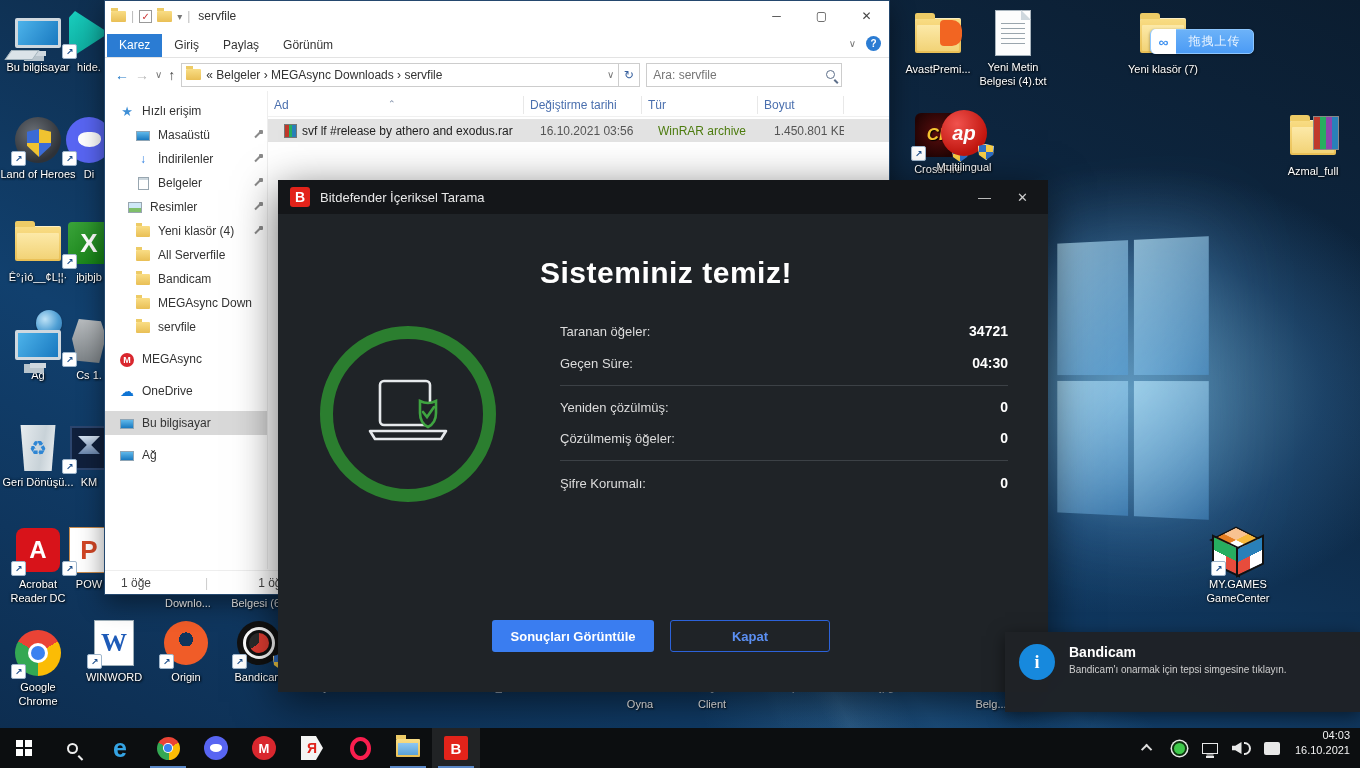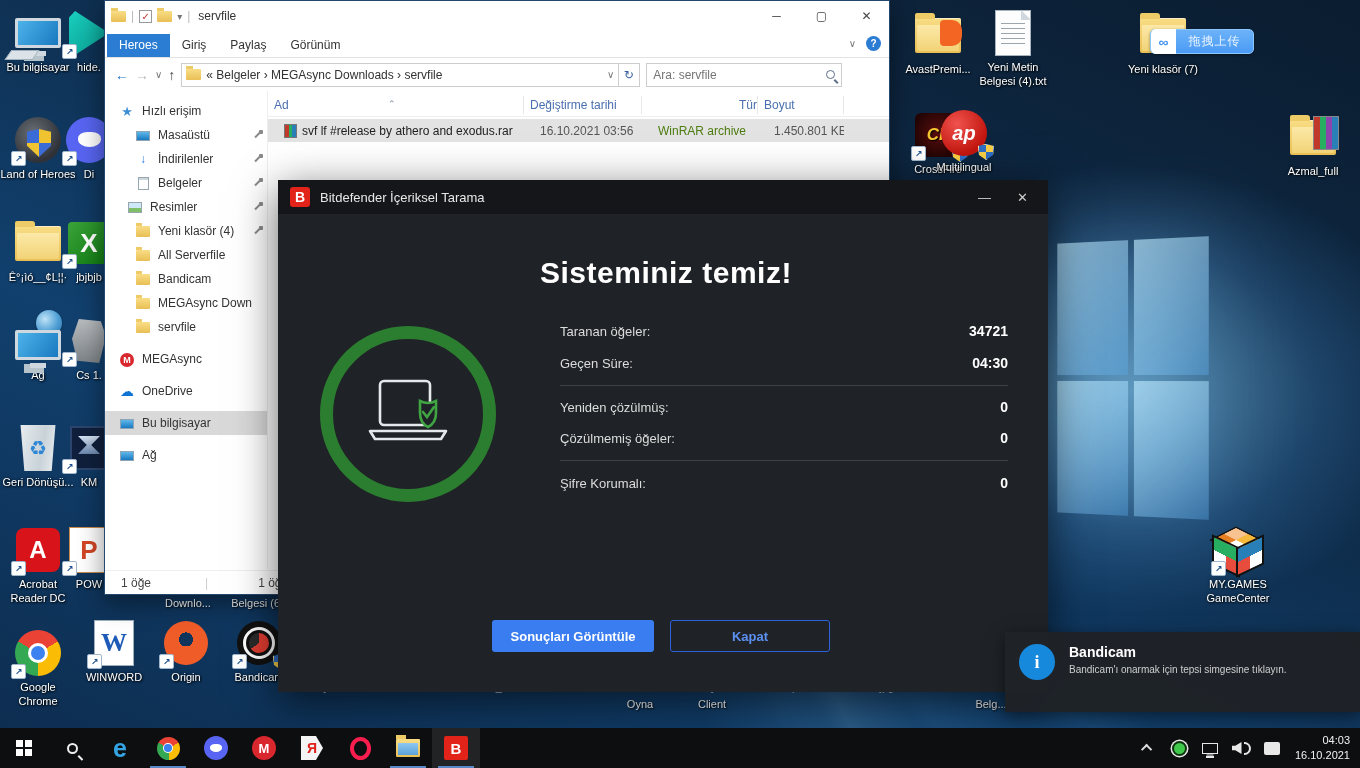--- a/index.html
+++ b/index.html
@@ -148,21 +148,21 @@
     box-shadow:inset 0 -2px 0 #fff, inset 0 3px 0 -1px #cbd6dd; }
   .npic { display:inline-block; width:14px; height:11px; border:1px solid #98a6b0; background:linear-gradient(#cfe8f7 55%, #7fbf6a 55%); vertical-align:middle; }
   .nmega { display:inline-block; width:14px; height:14px; border-radius:50%; background:#d9272e; color:#fff; font-size:9px; font-weight:bold; line-height:14px; text-align:center; }
   .pin { width:10px; height:10px; position:relative; flex:0 0 10px; }
   .pin::before { content:""; position:absolute; left:1px; top:4px; width:7px; height:2px; background:#8a8a8a; transform:rotate(-45deg); }
   .pin::after { content:""; position:absolute; right:0px; top:0px; width:4px; height:4px; background:#8a8a8a; border-radius:1px; }
   .files { flex:1; position:relative; border-left:1px solid #eee; }
   .cols { display:flex; height:24px; align-items:center; color:#4a6fae; border-bottom:1px solid #f0f0f0; margin-top:2px; }
   .cols .c { padding-left:6px; border-right:1px solid #e8e8e8; height:18px; line-height:18px; }
   .sortch { position:absolute; left:120px; top:-1px; color:#7a8aa5; font-size:9px; }
-  .c1 { width:256px; position:relative; } .c2 { width:118px; } .c3 { width:116px;text-align:right; } .c4 { width:86px; }
+  .c1 { width:256px; position:relative; } .c2 { width:118px; } .c3 { width:116px; } .c4 { width:86px; }
   .frow { display:flex; height:23px; align-items:center; background:#e3e3e3; margin-top:2px; }
   .frow .f { padding-left:16px; white-space:nowrap; overflow:hidden; }
   .frow .f1 { width:256px; color:#222; display:flex; align-items:center; gap:5px; }
   .frow .f2 { width:118px; color:#555; } .frow .f3 { width:116px; color:#4d7c0f; } .frow .f4 { width:86px; color:#555; text-align:right; padding-right:10px; }
   .rar16 { display:inline-block; width:13px; height:14px; background:#fff; border:1px solid #777; }
   .rar16 i { display:block; float:left; width:33.3%; height:100%; }
   .rar16 i:nth-child(1){background:#c0392b;} .rar16 i:nth-child(2){background:#27ae60;} .rar16 i:nth-child(3){background:#2980b9;}
   .sbar { position:absolute; left:0; right:0; bottom:0; height:24px; border-top:1px solid #eee; display:flex; align-items:center; color:#444; }
   .sbar .s1 { padding-left:16px; width:100px; }
   .sbar .sep { color:#ccc; }
@@ -207,21 +207,21 @@
   .edge { color:#35a4e4; font-size:25px; font-weight:bold; line-height:1; }
   .chr.sm { width:23px; height:23px; }
   .discord.sm { width:24px; height:24px; }
   .megam { width:24px; height:24px; border-radius:50%; background:#d9272e; color:#fff; font-weight:bold; font-size:13px; display:flex; align-items:center; justify-content:center; }
   .yand { width:22px; height:24px; background:#f4f4f4; clip-path:polygon(0 0,68% 0,100% 50%,68% 100%,0 100%); color:#e0211a; font-weight:bold; font-size:14px; display:flex; align-items:center; justify-content:center; }
   .opgx { width:21px; height:23px; border-radius:50%; border:4px solid #fa1e4e; }
   .tfold { width:24px; height:18px; background:linear-gradient(#f9dd85,#e9bf55); border-radius:1px; position:relative; }
   .tfold::before { content:""; position:absolute; top:-4px; left:0; width:10px; height:4px; background:#edcb66; }
   .tfold::after { content:""; position:absolute; left:2px; right:2px; top:4px; bottom:2px; background:linear-gradient(#8ec7f2,#5aa2d8); }
   .tbd { width:24px; height:24px; background:#e2231a; border-radius:2px; color:#fff; font-weight:bold; font-size:15px; display:flex; align-items:center; justify-content:center; }
-  .tray { margin-left:auto; display:flex; align-items:center; gap:1px; }
+  .tray { margin-left:auto; display:flex; gap:1px; }
   .titem { width:30px; height:40px; display:flex; align-items:center; justify-content:center; }
   .upchev { width:8px; height:8px; border-top:2px solid #ddd; border-left:2px solid #ddd; transform:rotate(45deg) translateY(2px); }
   .bddot { width:15px; height:15px; border-radius:50%; background:#3fc94b; border:2px solid #0d330f; box-shadow:0 0 0 1.5px #e8e8e8; }
   .netic { width:16px; height:11px; border:1.6px solid #e8e8e8; position:relative; }
   .netic::after { content:""; position:absolute; left:3px; bottom:-5px; width:8px; height:2px; background:#e8e8e8; box-shadow:0 -2px 0 -0.5px #e8e8e8; }
   .spk { position:relative; width:10px; height:12px; background:#e8e8e8; clip-path:polygon(0 32%,38% 32%,100% 0,100% 100%,38% 68%,0 68%); }
   .spkw { width:7px; height:13px; border:2px solid #e8e8e8; border-left:none; border-radius:0 10px 10px 0; margin-left:2px; border-top-left-radius:0; }
   .chatic { width:16px; height:13px; background:#e8e8e8; border-radius:2px; position:relative; }
   .chatic::after { content:""; position:absolute; left:2px; bottom:-4px; border:4px solid transparent; border-top-color:#e8e8e8; border-left-width:2px; border-right-width:2px; }
   .clock { width:72px; text-align:right; padding-right:10px; color:#f2f2f2; font-size:11px; line-height:1.35; }
@@ -449,21 +449,21 @@
       <span class="qsep">|</span>
     </div>
     <span class="tcap">servfile</span>
     <div class="wbtns">
       <div class="wbtn">─</div>
       <div class="wbtn">▢</div>
       <div class="wbtn">✕</div>
     </div>
   </div>
   <div class="ribbon">
-    <div class="rtab file">Heroes</div>
+    <div class="rtab file">Karez</div>
     <div class="rtab">Giriş</div>
     <div class="rtab">Paylaş</div>
     <div class="rtab">Görünüm</div>
     <div class="rhelp">
       <span class="chev">∨</span>
       <span class="qmark">?</span>
     </div>
   </div>
   <div class="addr">
     <span class="navarr">←</span>

